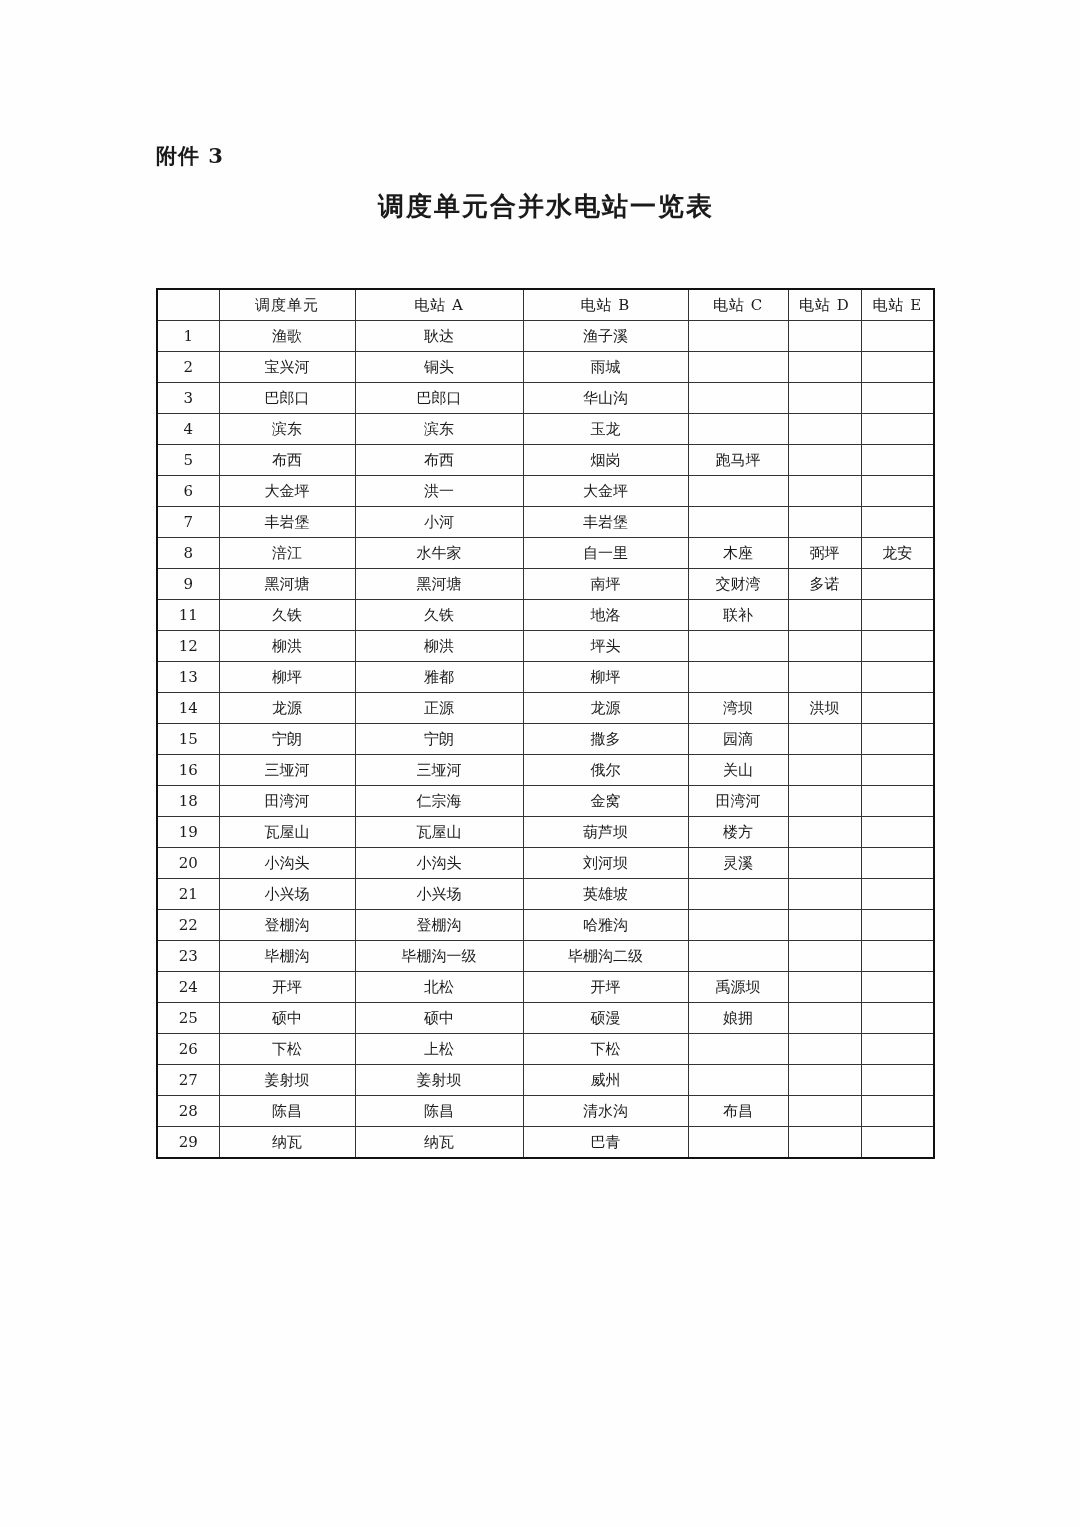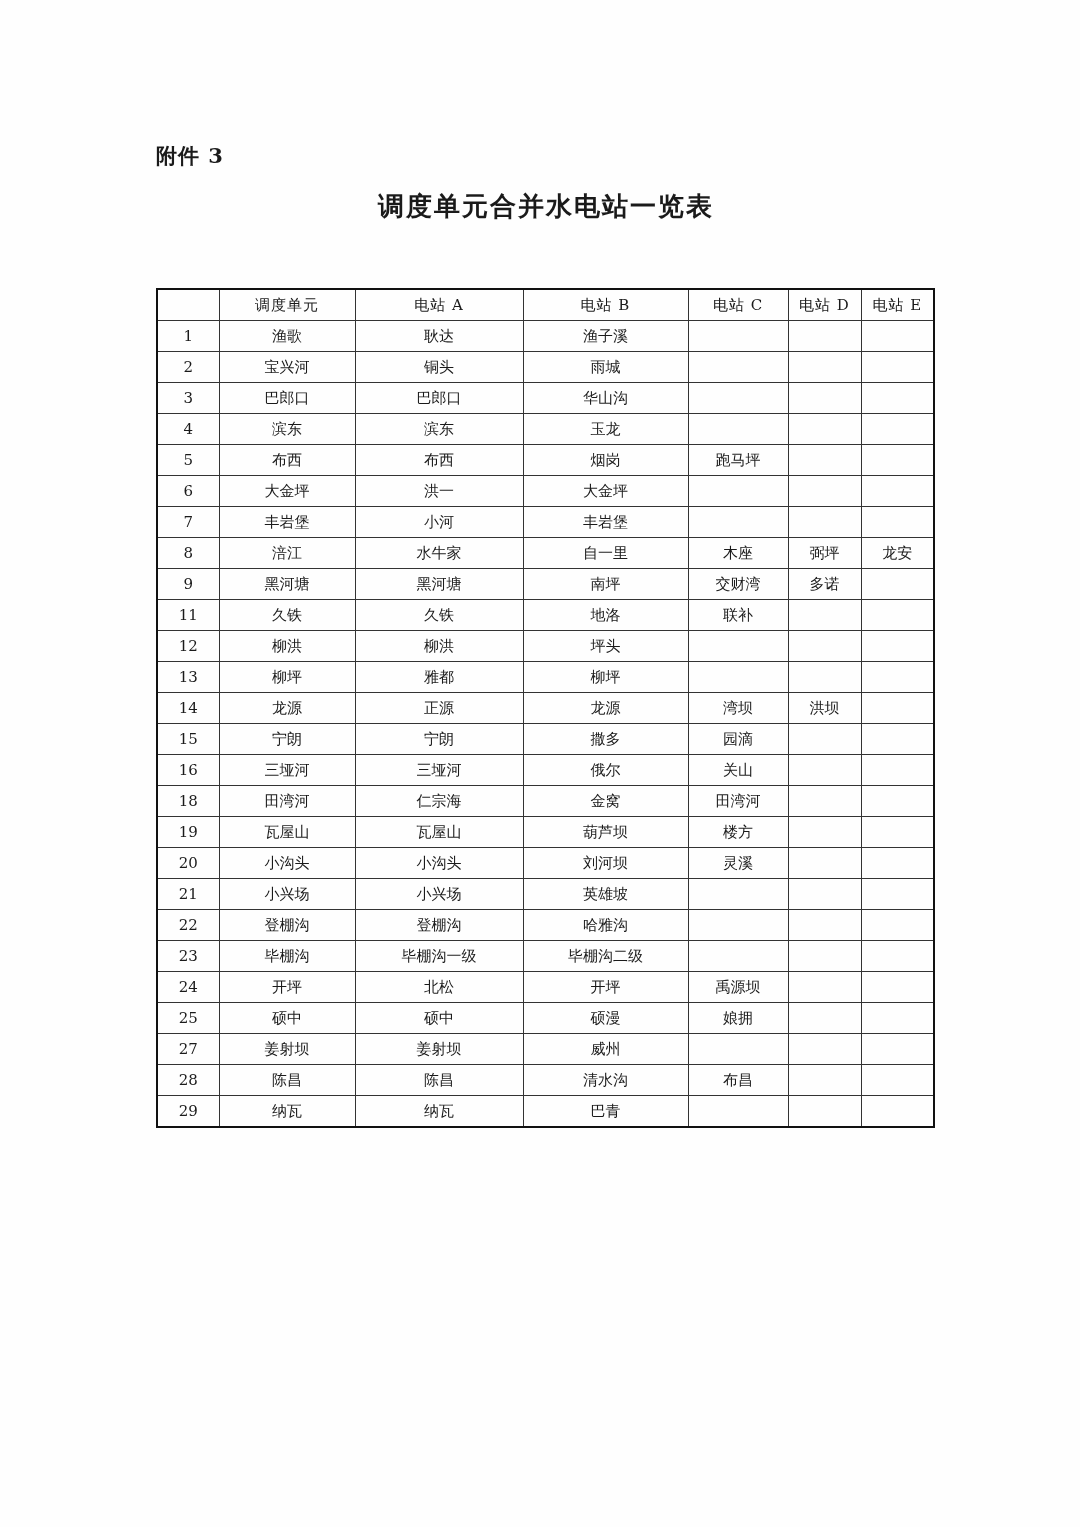--- a/index.html
+++ b/index.html
@@ -317,20 +317,29 @@
         <tr>
             <td class="idx-cell">25</td>
             <td>硕中</td>
             <td>硕中</td>
             <td>硕漫</td>
             <td>娘拥</td>
             <td></td>
             <td></td>
           </tr>
         <tr>
+            <td class="idx-cell">26</td>
+            <td>下松</td>
+            <td>上松</td>
+            <td>下松</td>
+            <td></td>
+            <td></td>
+            <td></td>
+          </tr>
+        <tr>
             <td class="idx-cell">27</td>
             <td>姜射坝</td>
             <td>姜射坝</td>
             <td>威州</td>
             <td></td>
             <td></td>
             <td></td>
           </tr>
         <tr>
             <td class="idx-cell">28</td>

